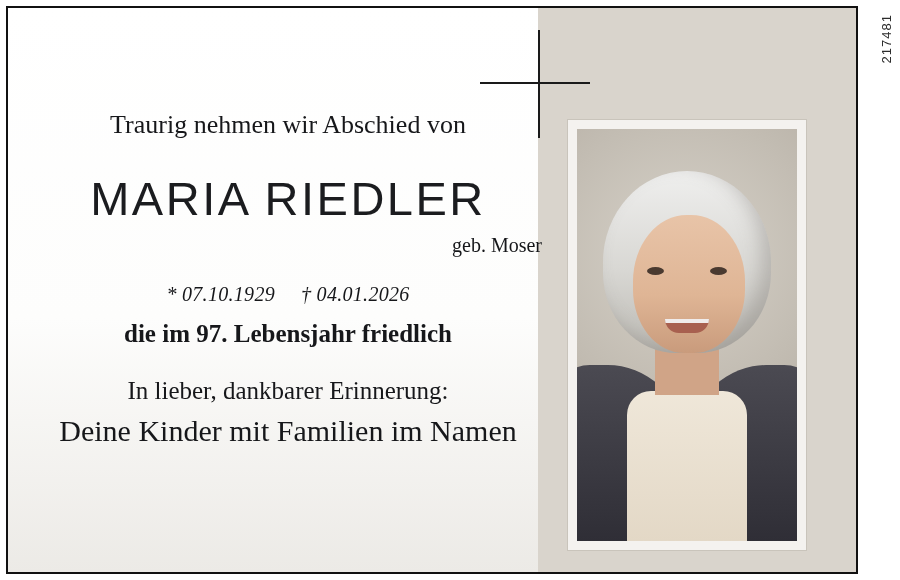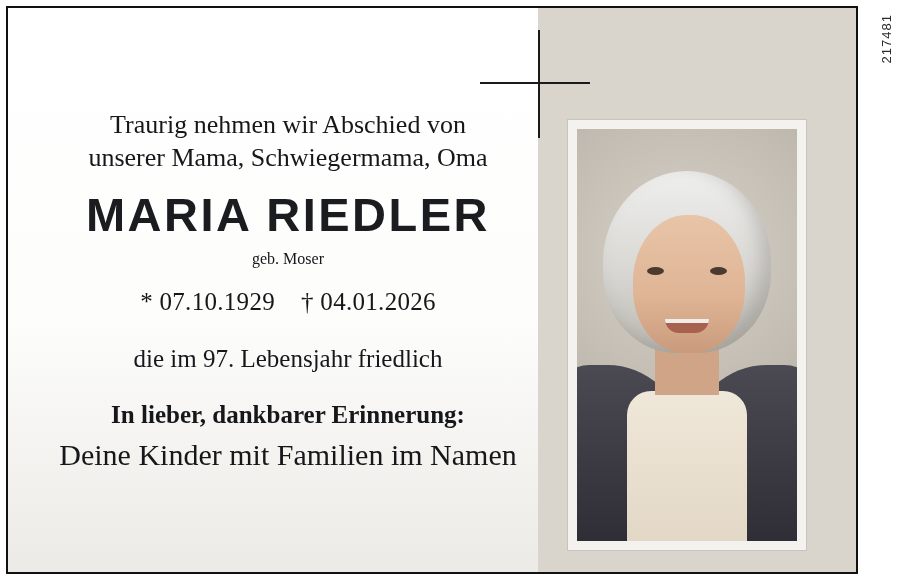--- a/index.html
+++ b/index.html
@@ -101,51 +101,54 @@
     width: 508px;
     text-align: center;
     color: #16171a;
   }
   .intro {
     font-size: 26px;
     line-height: 1.27;
     font-family: "Liberation Serif", serif;
   }
   .name {
-    margin-top: 16px;
+    margin-top: 33px;
     font-family: "Liberation Sans", sans-serif;
-    font-weight: 700;
+    font-weight: 400;
     font-size: 47px;
     letter-spacing: 2.5px;
     color: #1b1c1f;
     line-height: 1.05;
   }
   .birth-name {
     margin-top: 10px;
-    font-size: 16px;
+    font-size: 20px;
     line-height: 1.2;
+    text-align: right;
   }
   .dates {
-    margin-top: 19px;
-    font-size: 25px;
+    margin-top: 26px;
+    font-size: 20px;
     letter-spacing: 0.3px;
+    font-style: italic;
   }
   .dates .sep {
     display: inline-block;
     width: 26px;
   }
   .passage {
-    margin-top: 27px;
+    margin-top: 12px;
     font-size: 25px;
     line-height: 1.3;
+    font-weight: bold;
   }
   .memory-head {
     margin-top: 26px;
     font-size: 25px;
-    font-weight: bold;
+    font-weight: normal;
   }
   .signature {
     margin-top: 6px;
     font-size: 30px;
     line-height: 1.3;
   }
   
   .portrait-wrap {
     position: absolute;
     left: 560px;
@@ -261,21 +264,20 @@
     <div class="beige-panel"></div>
 
     <div class="cross">
       <div class="v-bar"></div>
       <div class="h-bar"></div>
     </div>
 
     <div class="text-col">
       <div class="intro">
         <div>Traurig nehmen wir Abschied von</div>
-        <div>unserer Mama, Schwiegermama, Oma</div>
       </div>
 
       <div class="name">MARIA RIEDLER</div>
 
       <div class="birth-name">geb. Moser</div>
 
       <div class="dates">
         <span>* 07.10.1929</span><span class="sep"></span><span>† 04.01.2026</span>
       </div>
 

